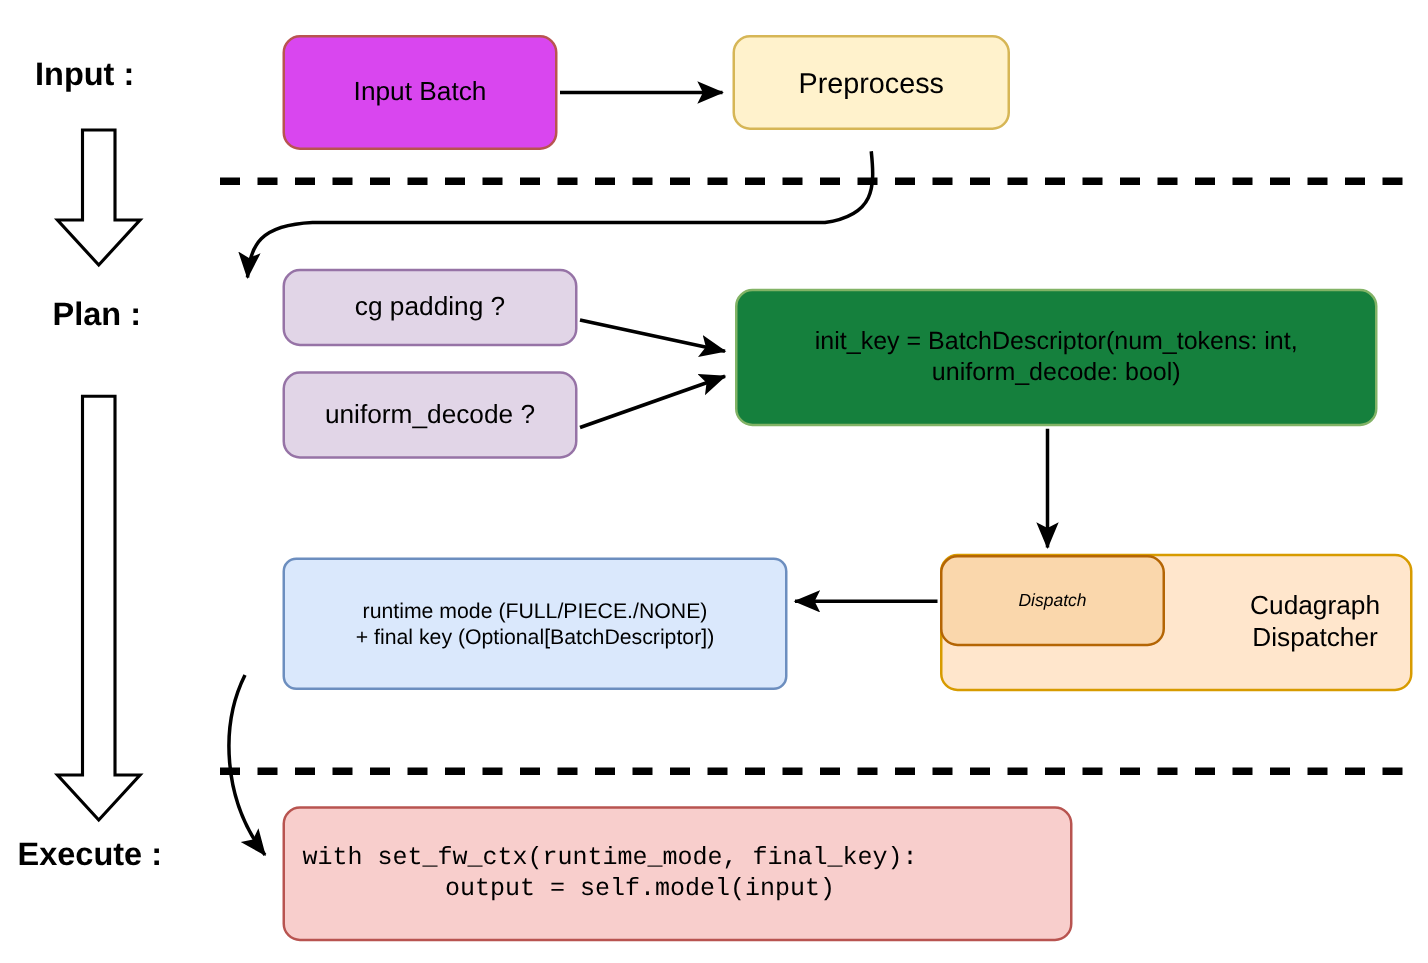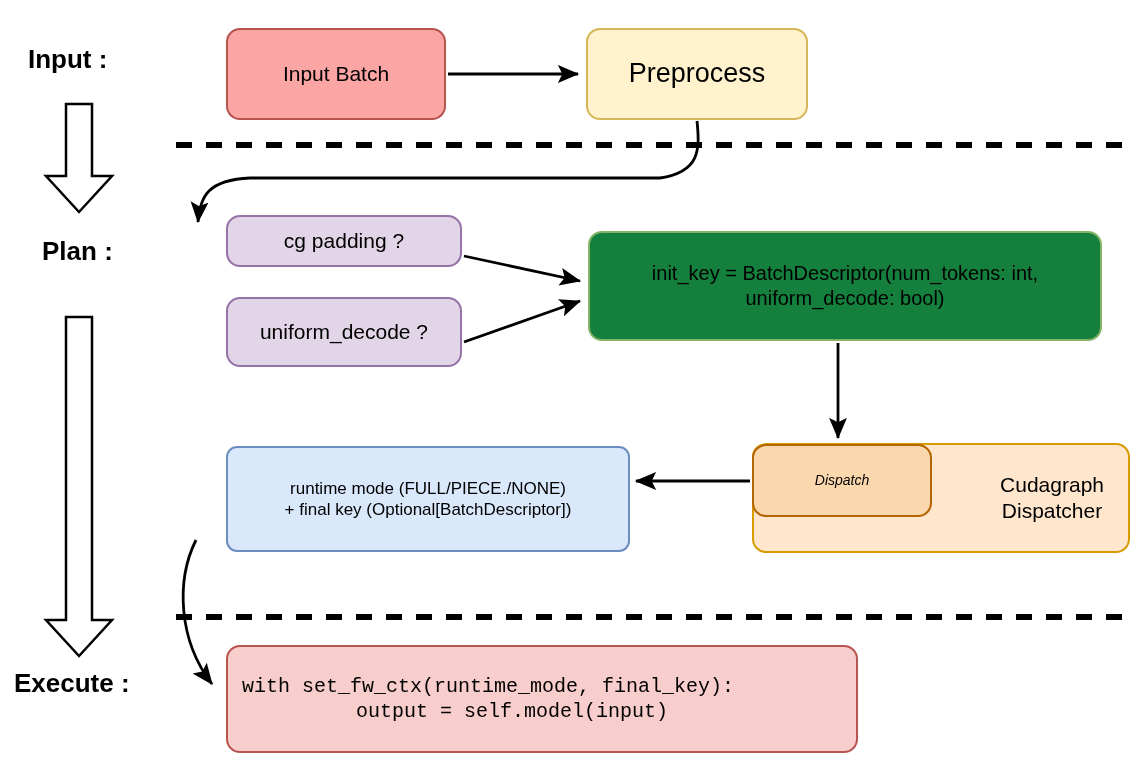--- a/index.html
+++ b/index.html
@@ -83,26 +83,26 @@
     <line x1="750" y1="481" x2="636" y2="481" stroke="#000000" stroke-width="2.8" marker-end="url(#arrowhead)"></line>
 
     <path d="M196,540 C176,580 178,640 212,684" fill="none" stroke="#000000" stroke-width="2.8" marker-end="url(#arrowhead)"></path>
   </svg>
 
   <div class="stage-label" style="left:28px; top:44px; font-size:26px;">Input :</div>
   <div class="stage-label" style="left:42px; top:236px; font-size:26px;">Plan :</div>
   <div class="stage-label" style="left:14px; top:668px; font-size:26px;">Execute :</div>
 
   <div class="node" style="left:226px; top:28px; width:220px; height:92px; font-size:21px;
-              background:#fca5a5; border-color:#b85450;">Input Batch</div>
+              background:#d946ef; border-color:#b85450;">Input Batch</div>
 
-  <div class="node" style="left:586px; top:28px; width:222px; height:92px; font-size:27px;
+  <div class="node" style="left:586px; top:28px; width:222px; height:76px; font-size:23px;
               background:#fff2cc; border-color:#d6b656;">Preprocess</div>
 
-  <div class="node" style="left:226px; top:215px; width:236px; height:52px; font-size:21px;
+  <div class="node" style="left:226px; top:215px; width:236px; height:62px; font-size:21px;
               background:#e1d5e7; border-color:#9673a6;">cg padding ?</div>
 
   <div class="node" style="left:226px; top:297px; width:236px; height:70px; font-size:21px;
               background:#e1d5e7; border-color:#9673a6;">uniform_decode ?</div>
 
   <div class="node" style="left:588px; top:231px; width:514px; height:110px; font-size:20px;
               background:#15803d; border-color:#82b366;">init_key = BatchDescriptor(num_tokens: int,
 uniform_decode: bool)</div>
 
   <div class="node" style="left:752px; top:443px; width:378px; height:110px; font-size:21px;

